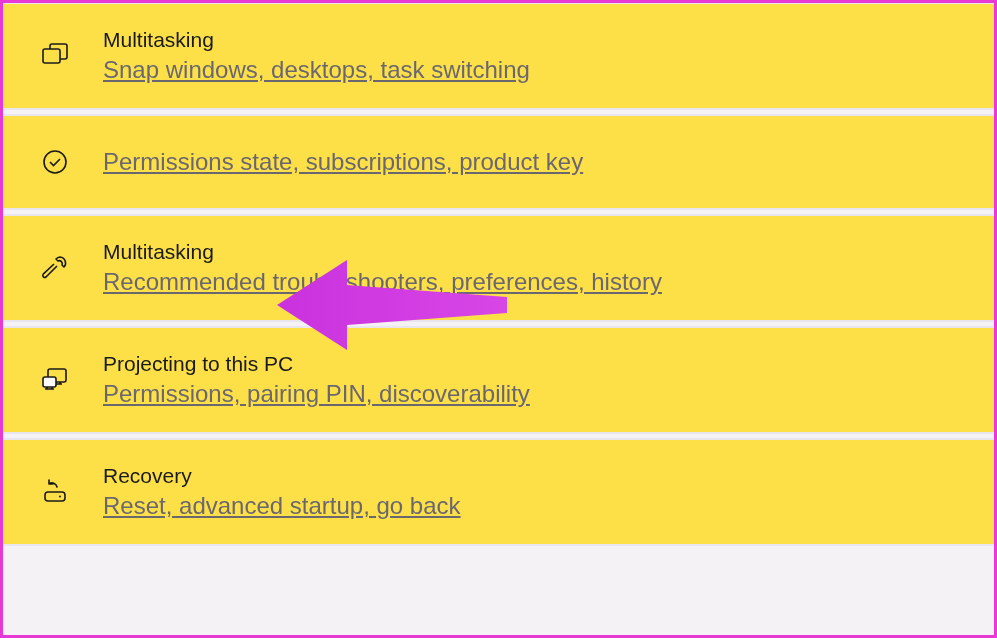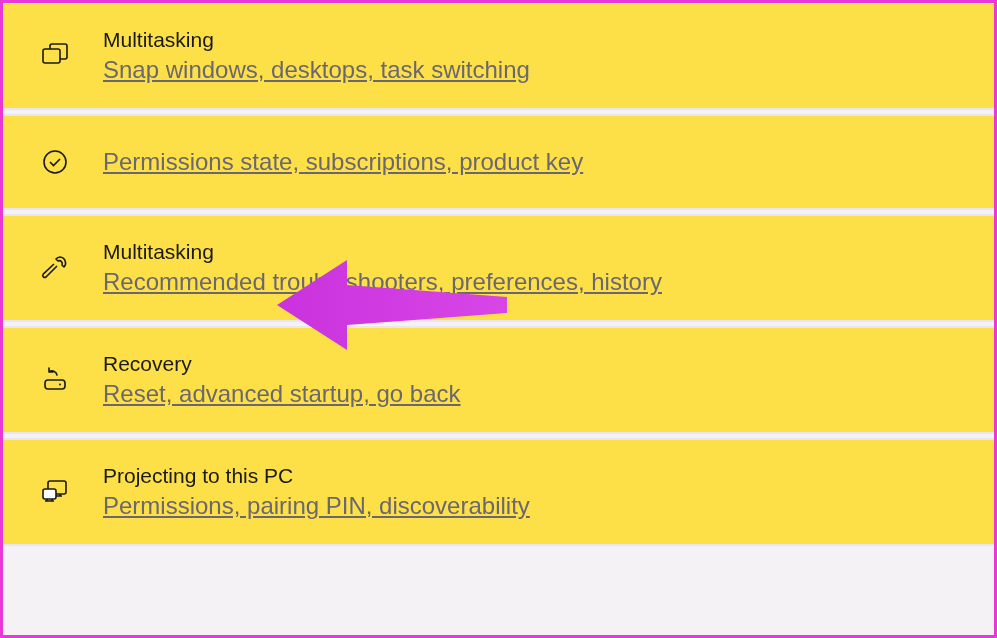--- a/index.html
+++ b/index.html
@@ -113,43 +113,43 @@
     </div>
     <div class="item-text">
       <span class="item-title">Multitasking</span>
       <span class="item-desc">Recommended troubleshooters, preferences, history</span>
     </div>
   </div>
 
   <div class="settings-item">
     <div class="icon-box">
       <svg viewBox="0 0 30 30">
-        <path d="M5 18 v3 a3 3 0 0 0 3 3 h14 a3 3 0 0 0 3 -3 v-3 a3 3 0 0 0 -3 -3 h-14 a3 3 0 0 0 -3 3 z"></path>
-        <path d="M17 10 a5 5 0 0 0 -8 -3 M9 3 v4 h4" stroke-linecap="round" stroke-linejoin="round"></path>
-        <circle cx="20" cy="19.5" r="1" fill="#1a1a1a" stroke="none"></circle>
-      </svg>
-    </div>
-    <div class="item-text">
-      <span class="item-title">Recovery</span>
-      <span class="item-desc">Reset, advanced startup, go back</span>
-    </div>
-  </div>
-
-  <div class="settings-item">
-    <div class="icon-box">
-      <svg viewBox="0 0 30 30">
         <rect x="8" y="4" width="18" height="13" rx="2"></rect>
         <path d="M14 17 v2 M20 17 v2 M12 19 h10"></path>
         <rect x="3" y="12" width="13" height="10" rx="2" fill="#fdfdfe"></rect>
         <path d="M7 22 v2 M12 22 v2 M5 24 h9"></path>
       </svg>
     </div>
     <div class="item-text">
       <span class="item-title">Projecting to this PC</span>
       <span class="item-desc">Permissions, pairing PIN, discoverability</span>
+    </div>
+  </div>
+
+  <div class="settings-item">
+    <div class="icon-box">
+      <svg viewBox="0 0 30 30">
+        <path d="M5 18 v3 a3 3 0 0 0 3 3 h14 a3 3 0 0 0 3 -3 v-3 a3 3 0 0 0 -3 -3 h-14 a3 3 0 0 0 -3 3 z"></path>
+        <path d="M17 10 a5 5 0 0 0 -8 -3 M9 3 v4 h4" stroke-linecap="round" stroke-linejoin="round"></path>
+        <circle cx="20" cy="19.5" r="1" fill="#1a1a1a" stroke="none"></circle>
+      </svg>
+    </div>
+    <div class="item-text">
+      <span class="item-title">Recovery</span>
+      <span class="item-desc">Reset, advanced startup, go back</span>
     </div>
   </div>
 
 </div>
 
 <svg class="arrow-annotation" viewBox="0 0 230 100">
   <defs>
     <linearGradient id="ag" x1="0" y1="0" x2="1" y2="0">
       <stop offset="0%" stop-color="#c932dd"></stop>
       <stop offset="100%" stop-color="#d846e6"></stop>

